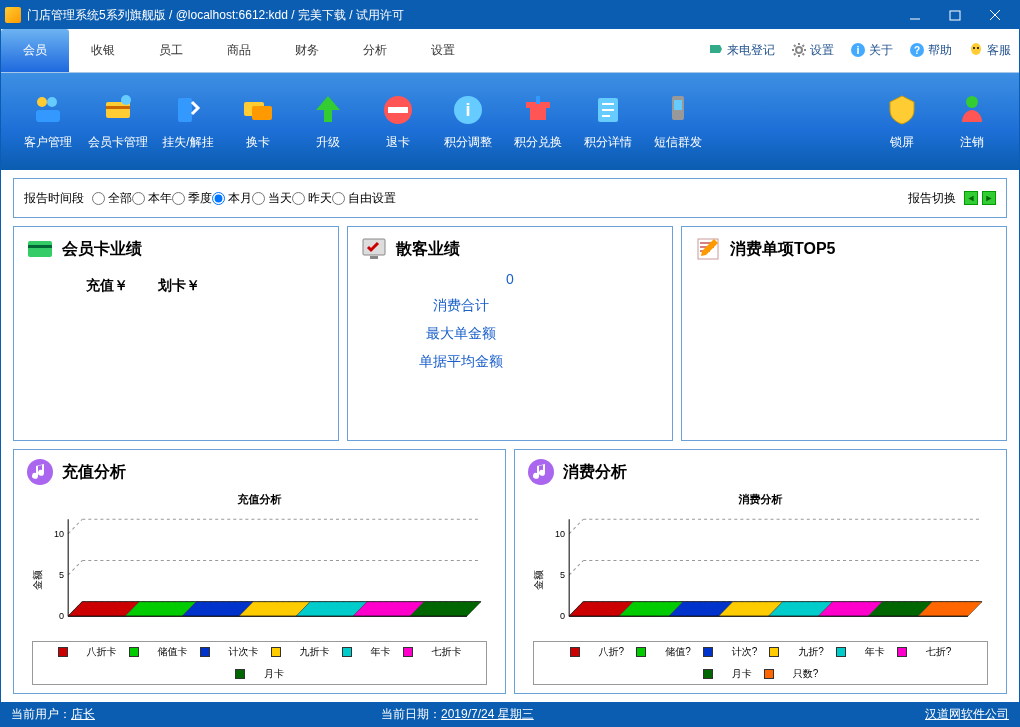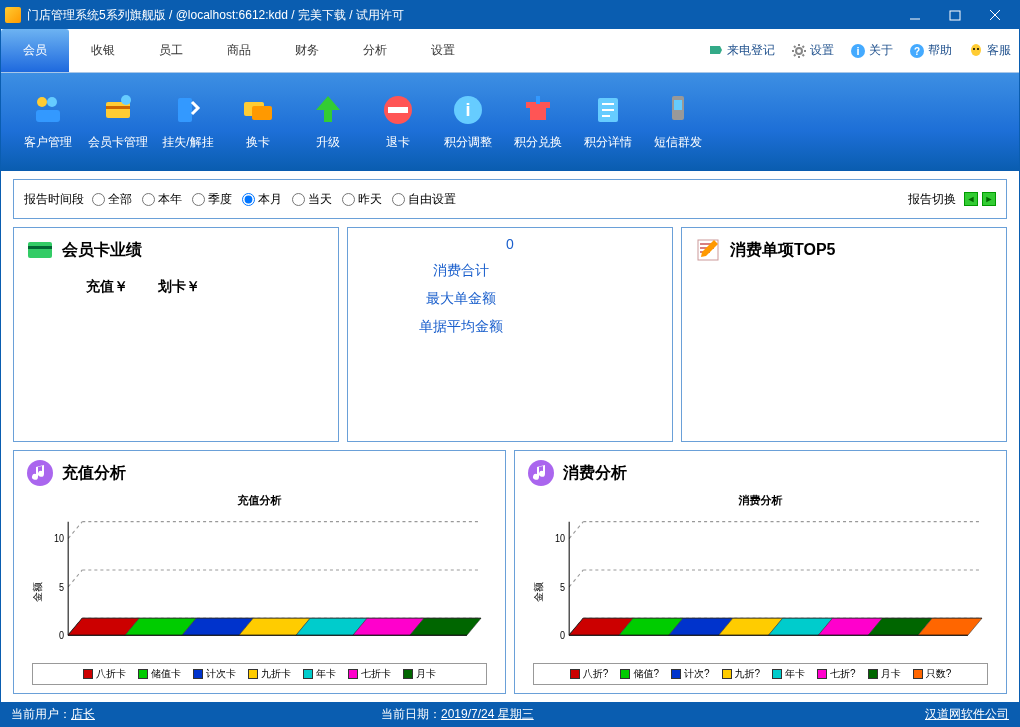--- a/index.html
+++ b/index.html
@@ -36,21 +36,21 @@
 .card-perf { display: flex; gap: 30px; font-size: 14px; font-weight: bold; padding-left: 60px; margin-top:6px;text-align:center; }
 .guest-table { display:flex; flex-direction:column; gap:10px; padding: 0 6px; }
 .guest-row { display: flex; }
 .guest-row .label { width: 190px; text-align: center; color: #1a5fcc; font-size: 14px; }
 .guest-row .val { flex:1; text-align: center; color: #1a5fcc; font-size: 14px; }
 .chart-title { text-align:center; font-size:11px; font-weight:bold; margin-top: -2px; }
 .chart-area { flex:1; position:relative; margin: 4px 6px 2px 18px; }
 .ylabel { position:absolute; left:-16px; top:50%; transform: rotate(-90deg); transform-origin:center; font-size:10px; }
 .chart3d { position:relative; width:100%; height:100%; }
 .chart-legend { border:1px solid #999; margin: 4px 6px 0 6px; padding: 3px 6px; display:flex; flex-wrap:wrap; gap:8px 12px; font-size:10px; justify-content:center; align-items:center;}
-.chart-legend .li { display:flex; align-items:center; gap:3px; }
+.chart-legend .li { display:flex; align-items:center; gap:19px; }
 .chart-legend .sw { width:10px; height:10px; border:1px solid #333; }
 .statusbar { height: 24px; background: #0a5db0; color: #fff; display:flex; align-items:center; padding: 0 10px; font-size:12px; }
 .statusbar .s1 { width: 370px; }
 .statusbar .s2 { flex:1; }
 .statusbar .s3 { }
 .statusbar a { color:#fff; text-decoration:underline; }
 </style>
 </head>
 <body>
 
@@ -213,25 +213,44 @@
         <div class="tbicon">
           <svg viewBox="0 0 36 36">
             <rect x="12" y="4" width="12" height="24" rx="2" fill="#999"></rect>
             <rect x="14" y="8" width="8" height="10" fill="#6cf"></rect>
           </svg>
         </div>
         <span>短信群发</span>
       </div>
     </div>
   <div class="flex"></div>
+  <div id="tb-right" style="display:flex;">
+      <div class="tb">
+        <div class="tbicon">
+          <svg viewBox="0 0 36 36">
+            <path d="M18 4l12 6v8c0 8-6 12-12 14-6-2-12-6-12-14V10z" fill="#fc3" stroke="#c90"></path>
+          </svg>
+        </div>
+        <span>锁屏</span>
+      </div>
+      <div class="tb">
+        <div class="tbicon">
+          <svg viewBox="0 0 36 36">
+            <circle cx="18" cy="10" r="6" fill="#3c3"></circle>
+            <path d="M8 30c0-8 6-12 10-12s10 4 10 12z" fill="#f55"></path>
+          </svg>
+        </div>
+        <span>注销</span>
+      </div>
+    </div>
 </div>
 
 <div class="filterbar">
   <span>报告时间段</span>
-  <div id="filter-opts" style="display:flex; gap:10px;">
+  <div id="filter-opts" style="display:flex; ">
       <label>
         <input type="radio" name="period" style="">
         <span>全部</span>
       </label>
       <label>
         <input type="radio" name="period" style="">
         <span>本年</span>
       </label>
       <label>
         <input type="radio" name="period" style="">
@@ -271,20 +290,28 @@
             <rect x="2" y="10" width="24" height="3" fill="#063"></rect>
           </svg>
         <span>会员卡业绩</span>
       </div>
       <div class="card-perf">
         <span>充值￥</span>
         <span>划卡￥</span>
       </div>
     </div>
     <div class="panel">
+      <div class="panel-head">
+        <svg class="ph-icon" viewBox="0 0 28 28">
+            <rect x="3" y="4" width="22" height="16" rx="1" fill="#ddd" stroke="#888"></rect>
+            <path d="M8 12l3 3 7-7" stroke="#c00" stroke-width="3" fill="none"></path>
+            <rect x="10" y="21" width="8" height="3" fill="#888"></rect>
+          </svg>
+        <span>散客业绩</span>
+      </div>
       <div class="guest-table" id="guest-rows">
           <div class="guest-row">
             <div class="val">0</div>
           </div>
           <div class="guest-row">
             <div class="label">消费合计</div>
             <div class="val"></div>
           </div>
           <div class="guest-row">
             <div class="label">最大单金额</div>

